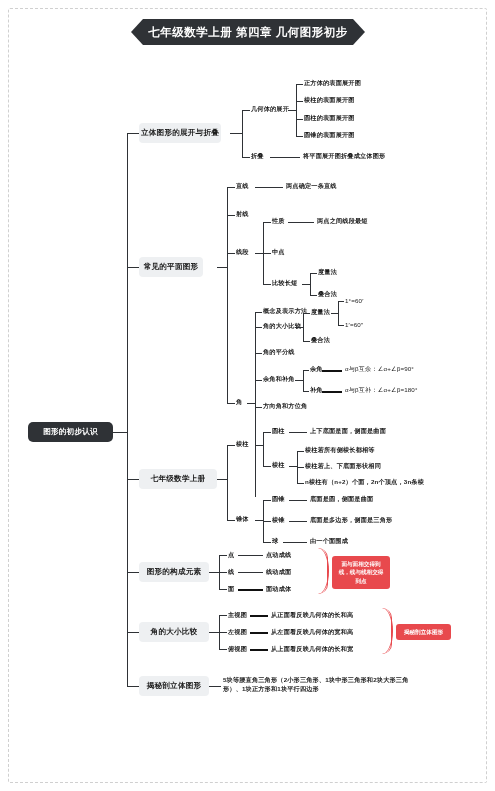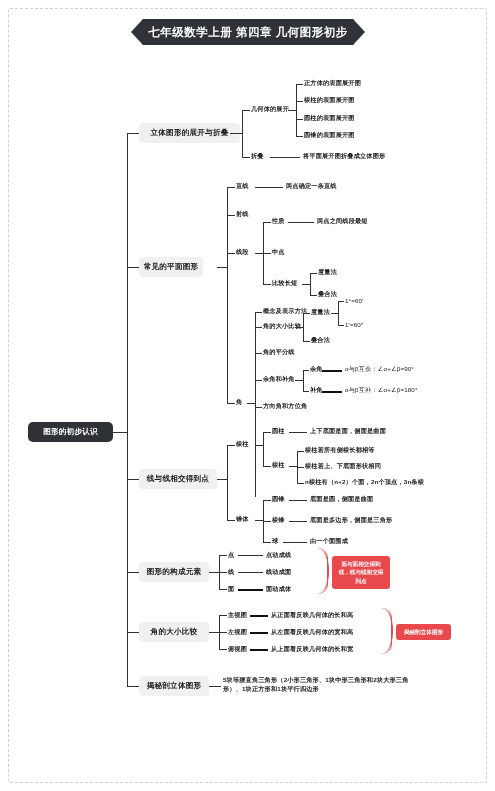--- a/index.html
+++ b/index.html
@@ -111,21 +111,21 @@
 
   <div id="root-node">图形的初步认识</div>
 
   <div id="title-pill">七年级数学上册 第四章 几何图形初步</div>
 
   <div class="hline" style="left:113px;top:432px;width:14px;"></div>
   <div class="vline" style="left:127px;top:133px;height:378px;"></div>
   <div class="vline" style="left:127px;top:511px;height:175px;"></div>
 
   <div class="hline" style="left:127px;top:133px;width:12px;"></div>
-  <div class="l1" style="left:139px;top:123px;width:101px;">立体图形的展开与折叠</div>
+  <div class="l1" style="left:139px;top:123px;width:82px;">立体图形的展开与折叠</div>
   <div class="hline" style="left:230px;top:133px;width:12px;"></div>
   <div class="vline" style="left:242px;top:110px;height:47px;"></div>
 
   <div class="hline" style="left:242px;top:110px;width:8px;"></div>
   <div class="l2" style="left:251px;top:105px;">几何体的展开</div>
   <div class="hline" style="left:288px;top:110px;width:8px;"></div>
   <div class="vline" style="left:296px;top:84px;height:52px;"></div>
 
   <div class="hline" style="left:296px;top:84px;width:7px;"></div>
   <div class="l3" style="left:304px;top:79px;">正方体的表面展开图</div>
@@ -212,21 +212,21 @@
   <div class="l4" style="left:345px;top:365px;">α与β互余：∠α+∠β=90°</div>
   <div class="hline" style="left:303px;top:391px;width:6px;"></div>
   <div class="l3" style="left:310px;top:386px;">补角</div>
   <div class="hline thick" style="left:322px;top:391px;width:20px;"></div>
   <div class="l4" style="left:345px;top:386px;">α与β互补：∠α+∠β=180°</div>
 
   <div class="hline" style="left:255px;top:407px;width:7px;"></div>
   <div class="l3" style="left:263px;top:402px;">方向角和方位角</div>
 
   <div class="hline" style="left:127px;top:479px;width:12px;"></div>
-  <div class="l1" style="left:139px;top:469px;width:78px;">线与线相交得到点</div>
+  <div class="l1" style="left:139px;top:469px;width:78px;">七年级数学上册</div>
   <div class="hline" style="left:217px;top:479px;width:10px;"></div>
   <div class="vline" style="left:227px;top:445px;height:75px;"></div>
 
   <div class="hline" style="left:227px;top:445px;width:8px;"></div>
   <div class="l2" style="left:236px;top:440px;">棱柱</div>
   <div class="hline" style="left:255px;top:445px;width:8px;"></div>
   <div class="vline" style="left:263px;top:432px;height:34px;"></div>
   <div class="hline" style="left:263px;top:432px;width:8px;"></div>
   <div class="l3" style="left:272px;top:427px;">圆柱</div>
   <div class="hline" style="left:289px;top:432px;width:18px;"></div>

